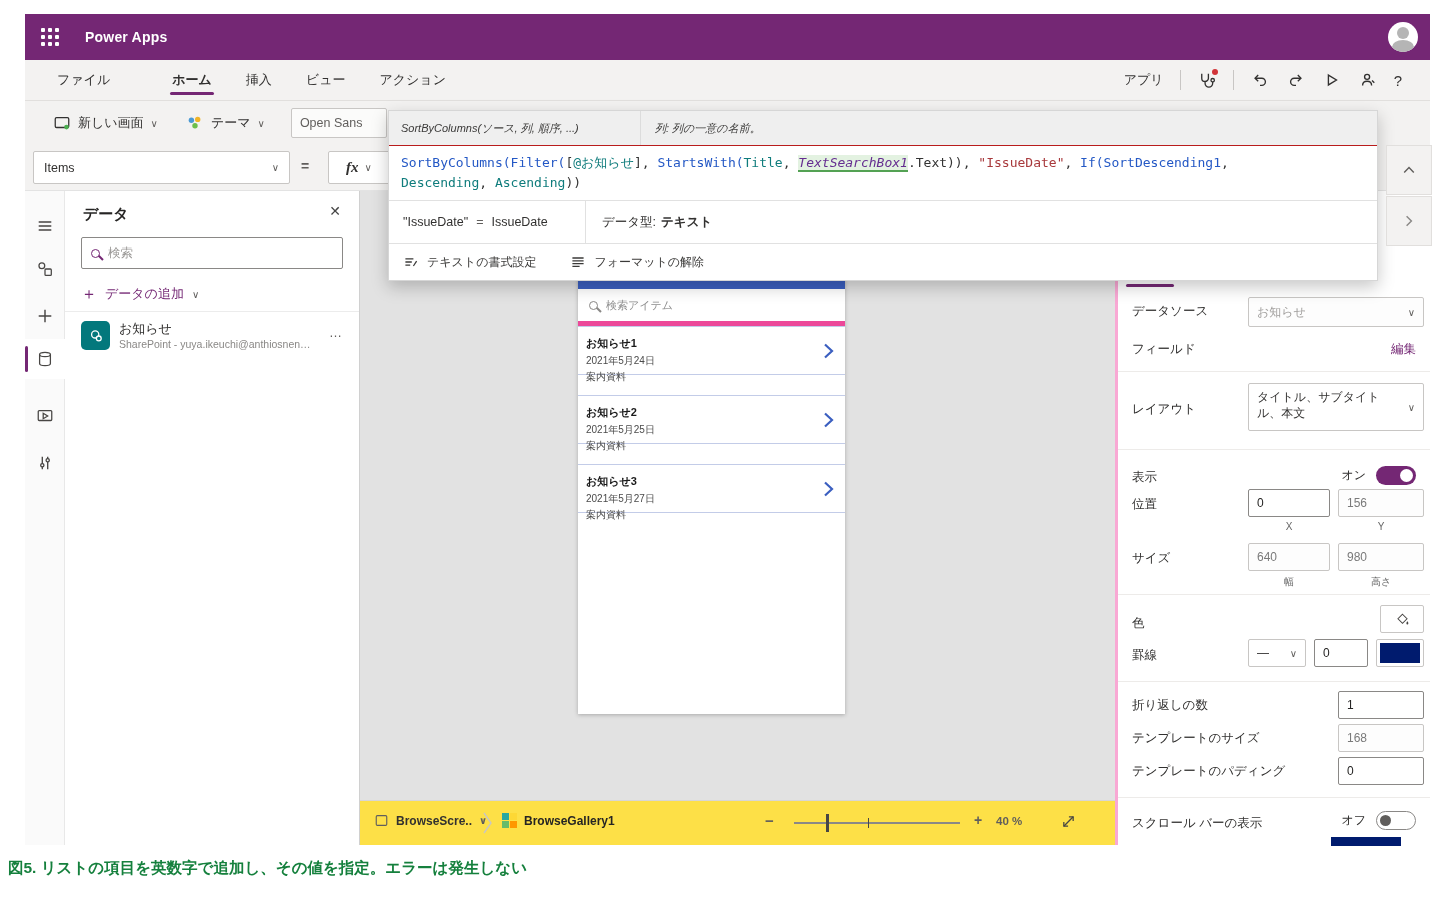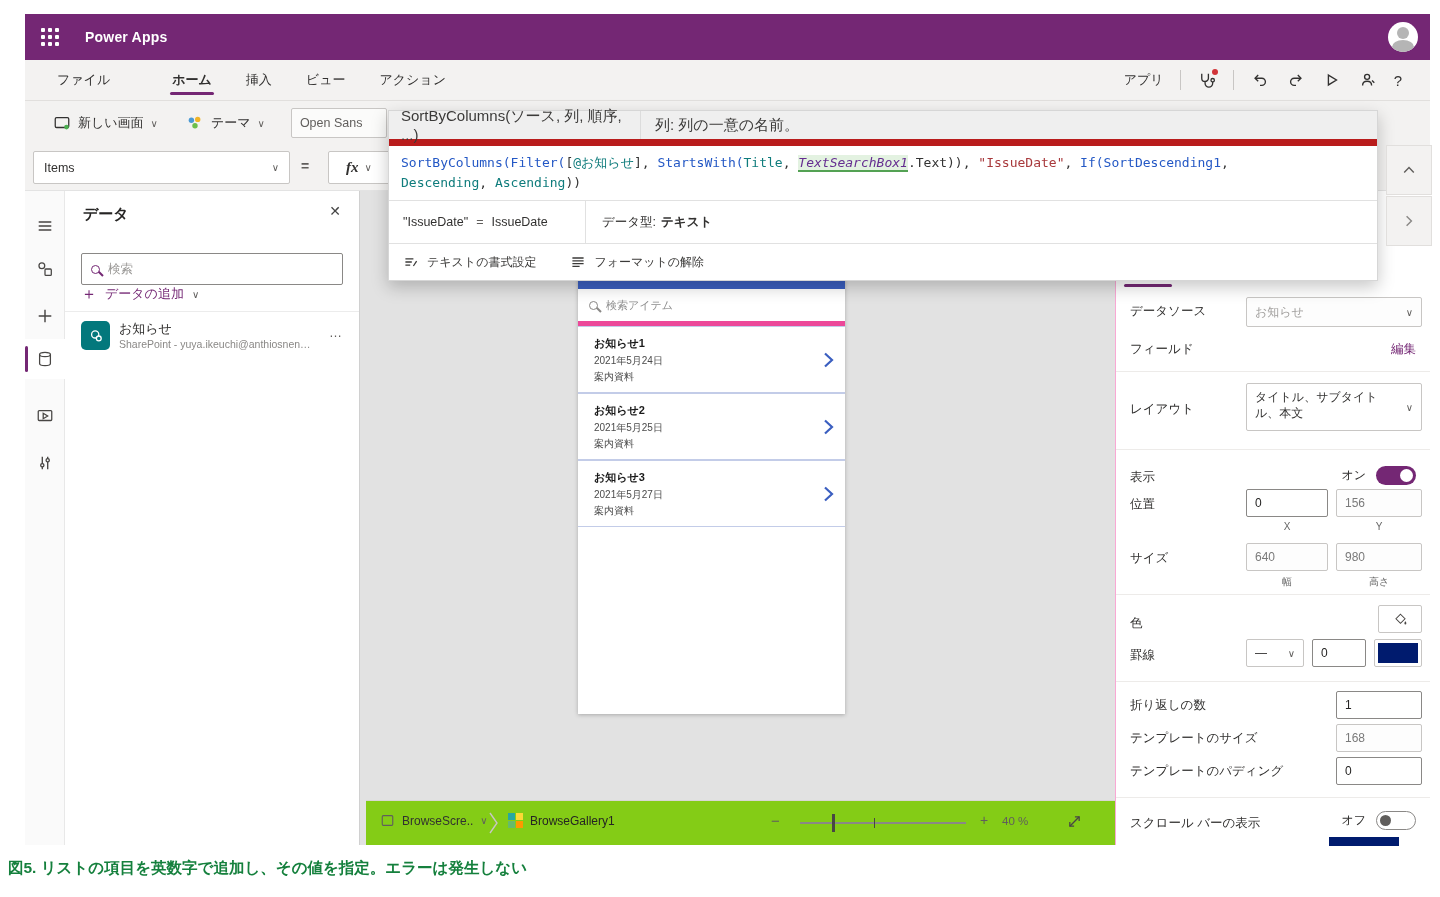--- a/index.html
+++ b/index.html
@@ -38,21 +38,21 @@
   
   #fxrow { position:absolute; left:0; top:131px; width:100%; height:45px; background:#f3f2f1; }
   .propsel { position:absolute; left:8px; top:6px; width:257px; height:33px; background:#fff; border:1px solid #c8c6c4; border-radius:2px; display:flex; align-items:center; font-size:12.5px; color:#323130; padding:0 10px; }
   .propsel .chev { margin-left:auto; }
   .eqsign { position:absolute; left:276px; top:13px; font-size:14px; font-weight:bold; color:#605e5c; }
   .fxbtn { position:absolute; left:303px; top:6px; width:62px; height:33px; background:#fff; border:1px solid #c8c6c4; border-radius:2px; display:flex; align-items:center; justify-content:center; gap:6px; }
   .fxbtn .fx { font-family:"Liberation Serif",serif; font-style:italic; font-weight:bold; font-size:15px; color:#323130; }
 
   
   #overlay { position:absolute; left:363px; top:96px; width:990px; background:#fff; border:1px solid #d6d6d6; box-shadow:0 6px 16px rgba(0,0,0,.22); z-index:10; }
-  .hintrow { display:flex; height:35px; background:#efefef; border-bottom:7px solid #b91c1c; font-size:15px; color:#3b3a39; }
+  .hintrow { display:flex; height:35px; background:#efefef; border-bottom:1px solid #b91c1c; font-size:11px; color:#3b3a39;font-style:italic; }
   .hintrow .c1 { width:252px; border-right:1px solid #dcdcdc; display:flex; align-items:center; padding-left:12px; }
   .hintrow .c2 { display:flex; align-items:center; padding-left:14px; }
   #fxtext { min-height:52px; padding:7px 12px; font-family:"DejaVu Sans Mono","Liberation Mono",monospace; font-size:13px; line-height:20px; white-space:pre-wrap; color:#333; }
   .seg-func { color:#2458c5; }
   .seg-blue { color:#2458c5; }
   .seg-ent  { color:#0f7c7c; }
   .seg-str  { color:#a8393c; }
   .seg-plain{ color:#333; }
   .seg-hl   { color:#652d90; font-style:italic; background:#e3f2e1; border-bottom:2px solid #54a254; }
   .resrow { display:flex; height:43px; border-top:1px solid #e1e1e1; font-size:12.5px; color:#323130; }
@@ -70,21 +70,21 @@
   
   #rail { position:absolute; left:0; top:0; width:40px; height:100%; background:#fafafa; border-right:1px solid #e8e8e8; }
   .rail-ic { position:absolute; left:0; width:40px; height:40px; display:flex; align-items:center; justify-content:center; }
   .rail-sel { background:#fff; }
   .rail-sel::before { content:""; position:absolute; left:0; top:7px; bottom:7px; width:3px; background:#742774; border-radius:2px; }
 
   
   #dpanel { position:absolute; left:40px; top:0; width:295px; height:100%; background:#fff; border-right:1px solid #d0d0d0; }
   #dpanel .ptitle { position:absolute; left:18px; top:14px; font-size:15px; font-weight:600; color:#252423; }
   #dpanel .close { position:absolute; right:18px; top:12px; font-size:14px; color:#444; }
-  .searchbox { position:absolute; left:16px; top:62px; width:262px; height:32px; border:1px solid #8a8886; border-radius:2px; background:#fff; display:flex; align-items:center; gap:8px; padding:0 9px; }
+  .searchbox { position:absolute; left:16px; top:46px; width:262px; height:32px; border:1px solid #8a8886; border-radius:2px; background:#fff; display:flex; align-items:center; gap:8px; padding:0 9px; }
   .searchbox input { border:none; outline:none; font-size:12.5px; color:#323130; width:100%; background:transparent; }
   .searchbox input::placeholder { color:#9a9896; }
   .mag { position:relative; width:9px; height:9px; border:1.6px solid #742774; border-radius:50%; flex:none; }
   .mag::after { content:""; position:absolute; width:6px; height:1.6px; background:#742774; transform:rotate(45deg); right:-5px; bottom:-2px; }
   .mag.gray, .mag.gray::after { border-color:#8a8886; background-color:transparent; }
   .mag.gray::after { background:#8a8886; }
   .adddata { position:absolute; left:16px; top:94px; display:flex; align-items:center; gap:8px; color:#742774; font-size:13px; }
   .adddata .plus { font-size:16px; line-height:1; }
   .hline { position:absolute; left:0; width:100%; height:1px; background:#ececec; }
   .src-item { position:absolute; left:0; top:126px; width:100%; height:52px; }
@@ -92,45 +92,45 @@
   .src-item .nm { position:absolute; left:54px; top:3px; font-size:13px; color:#323130; }
   .src-item .sub { position:absolute; left:54px; top:21px; font-size:10.5px; color:#8a8886; width:192px; white-space:nowrap; overflow:hidden; text-overflow:ellipsis; }
   .src-item .more { position:absolute; right:16px; top:8px; color:#605e5c; font-size:13px; letter-spacing:1px; }
 
   
   #canvas { position:absolute; left:335px; top:0; width:755px; height:100%; background:#e2e2e2; }
   #phone { position:absolute; left:218px; top:81px; width:267px; height:442px; background:#fff; box-shadow:0 1px 4px rgba(0,0,0,.25); }
   #phone .bluebar { height:17px; background:#3b5fc0; }
   .psearch { height:31px; border-bottom:5px solid #ec4899; display:flex; align-items:center; gap:8px; padding:16px 11px; }
   .psearch .ph { font-size:11px; color:#8c8c8c; }
-  .gitem { position:relative; height:67px; border-top:1px solid #c3cce8; border-bottom:1px solid #c3cce8; margin-bottom:0; padding:9px 30px 0 16px; background:#fff; }
+  .gitem { position:relative; height:49px; border-top:1px solid #c3cce8; border-bottom:1px solid #c3cce8; margin-bottom:20px; padding:9px 30px 0 8px; background:#fff; }
   .gitem .t1 { font-size:11px; font-weight:bold; color:#1a1a1a; }
   .gitem .t2 { font-size:10px; color:#4a4a4a; margin-top:3px; }
   .gitem .t3 { font-size:10px; color:#4a4a4a; margin-top:2px; }
   .gchev { position:absolute; right:10px; top:50%; transform:translateY(-50%); }
 
   
-  #statusbar { position:absolute; left:6px; bottom:0; width:100%; height:45px; background:#84cc16; border-top:1px solid #d8d6d4; }
+  #statusbar { position:absolute; left:0; bottom:0; width:100%; height:45px; background:#fde047; border-top:1px solid #d8d6d4;font-weight:bold; }
   #statusbar .scr { position:absolute; left:14px; top:12px; display:flex; align-items:center; gap:7px; font-size:12px; color:#323130; }
   .crumb-sep { position:absolute; left:122px; top:11px; }
   #statusbar .gal { position:absolute; left:142px; top:12px; display:flex; align-items:center; gap:7px; font-size:12px; color:#252423; }
   .galicon { width:15px; height:15px; display:grid; grid-template-columns:7px 7px; grid-gap:1px; }
   .galicon i:nth-child(1){background:#28a8a0;} .galicon i:nth-child(2){background:#fdd835;}
   .galicon i:nth-child(3){background:#66bb6a;} .galicon i:nth-child(4){background:#ff9800;}
   .galicon i { width:7px; height:7px; }
   .zoom-minus { position:absolute; left:405px; top:11px; font-size:15px; color:#605e5c; }
   .zoom-track { position:absolute; left:434px; top:21px; width:166px; height:2px; background:#8a8886; }
   .zoom-handle { position:absolute; left:466px; top:13px; width:3px; height:18px; background:#484644; }
   .zoom-tick { position:absolute; left:508px; top:17px; width:1px; height:10px; background:#484644; }
   .zoom-plus { position:absolute; left:614px; top:11px; font-size:14px; color:#605e5c; }
   .zoom-val { position:absolute; left:636px; top:14px; font-size:11.5px; color:#605e5c; }
   .fit-icon { position:absolute; left:700px; top:12px; }
 
   
-  #props { position:absolute; left:1090px; top:0; width:315px; height:100%; background:#fff; border-left:1px solid #f9a8d4; font-size:12.5px; color:#323130; }
+  #props { position:absolute; left:1090px; top:0; width:315px; height:100%; background:#fff; border-left:3px solid #f9a8d4; font-size:12.5px; color:#323130; }
   .tab-underline { position:absolute; left:8px; top:93px; width:48px; height:3px; background:#742774; border-radius:2px; }
   .plabel { position:absolute; left:14px; }
   .pdd { position:absolute; left:130px; width:176px; background:#fff; border:1px solid #c8c6c4; border-radius:2px; display:flex; align-items:center; padding:0 8px; font-size:12px; }
   .pdd .chev { margin-left:auto; }
   .pdd.dis { color:#a19f9d; background:#fdfdfd; }
   .pinput { position:absolute; height:28px; border:1px solid #8a8886; border-radius:2px; font-size:12px; color:#252423; padding:0 8px; background:#fff; width:82px; }
   .pinput.dis { border-color:#c8c6c4; color:#7a7a7a; background:#fdfdfd; }
   .sublab { position:absolute; font-size:10px; color:#666; text-align:center; width:82px; }
   .pdiv { position:absolute; left:0; width:100%; height:1px; background:#edebe9; }
   .plink { position:absolute; right:14px; color:#742774; font-size:12.5px; }

